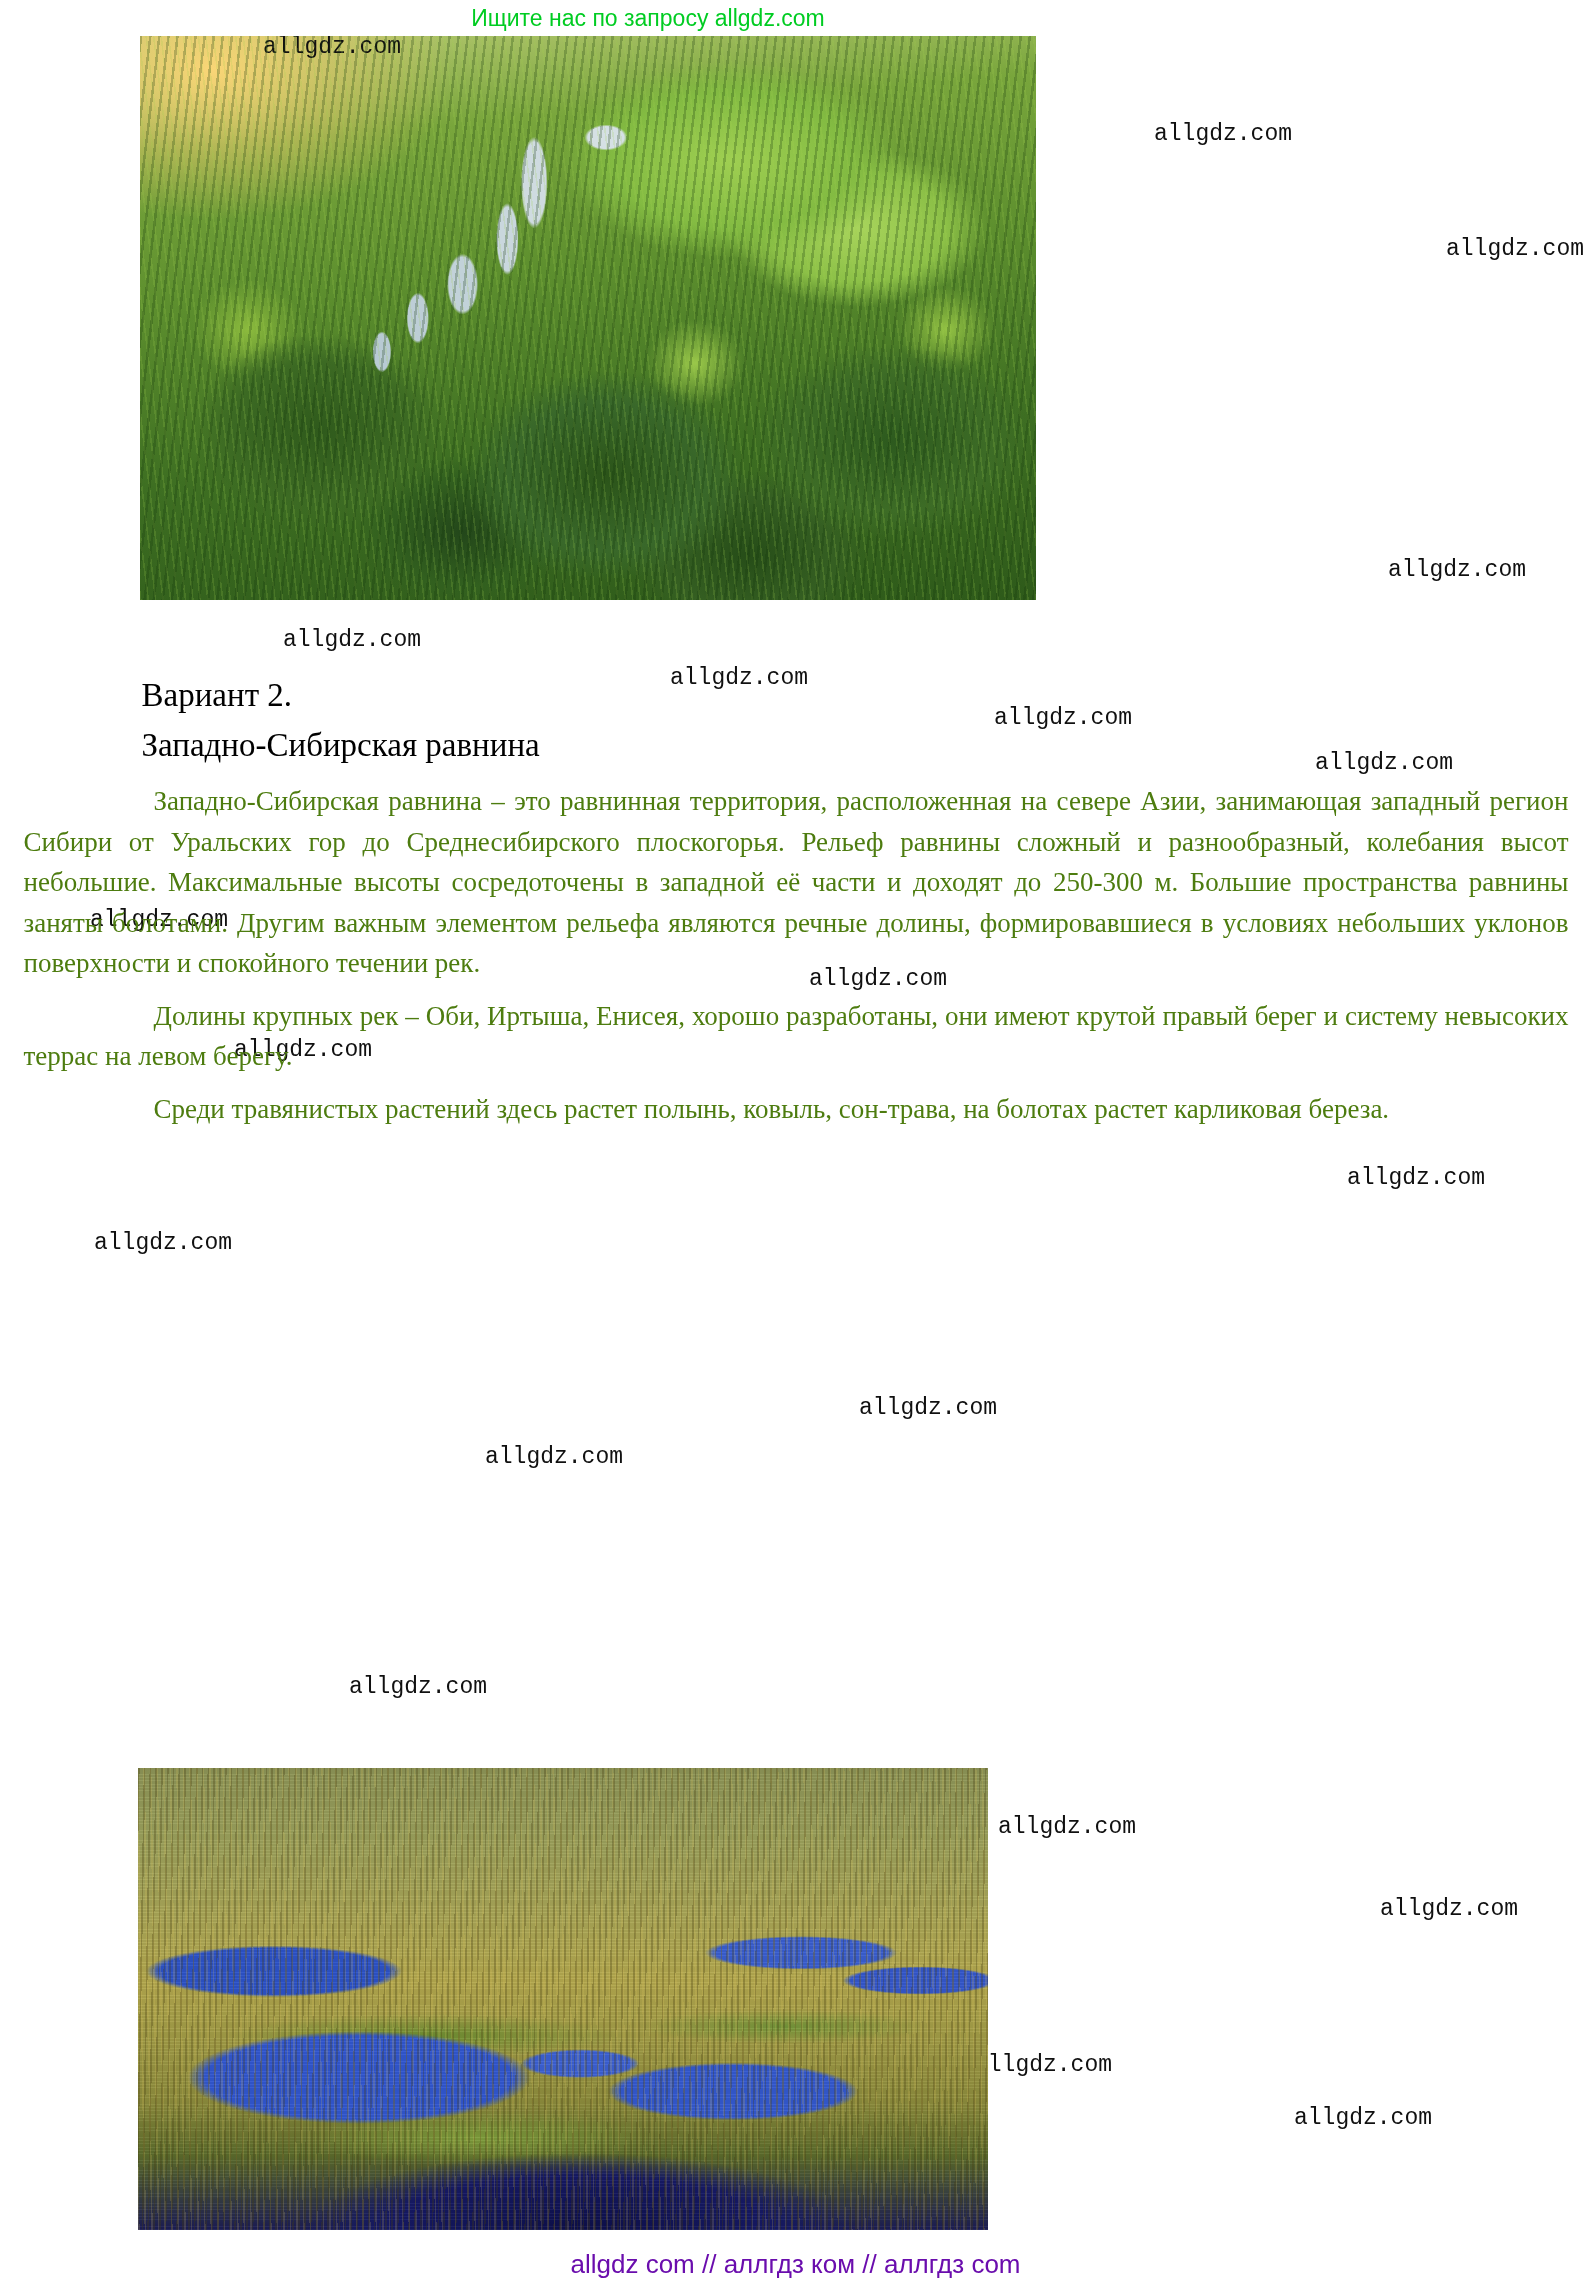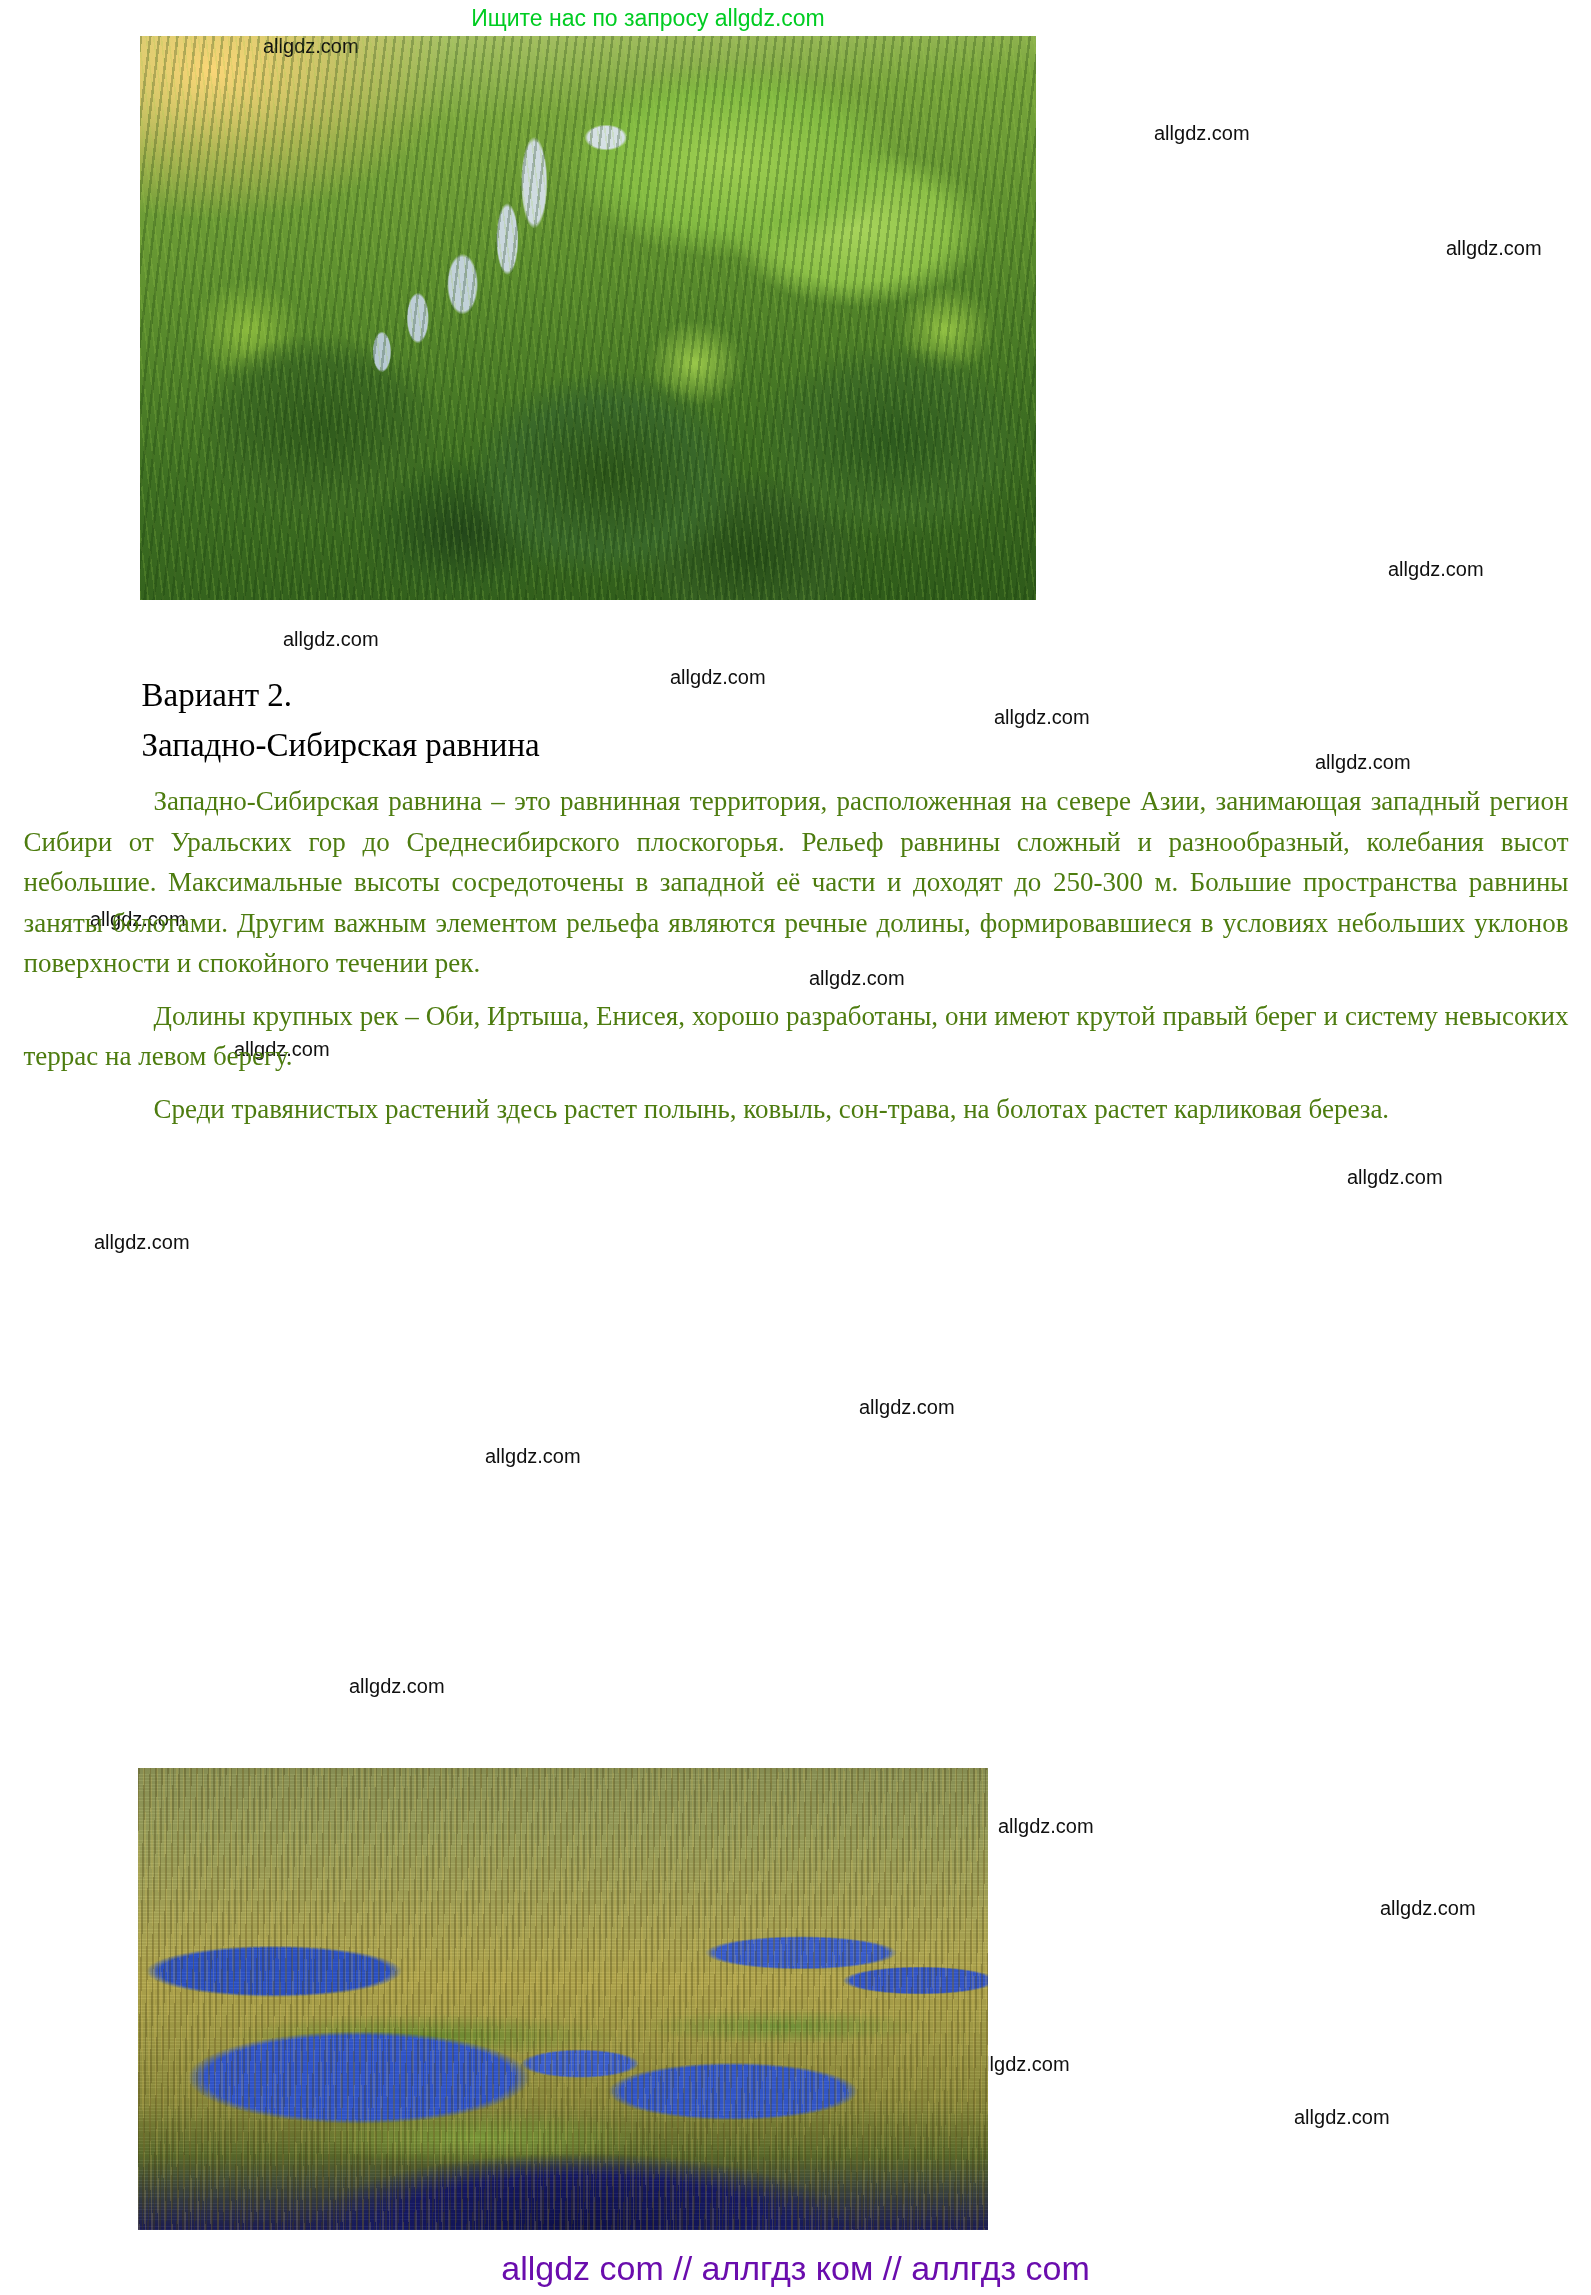--- a/index.html
+++ b/index.html
@@ -29,22 +29,22 @@
     font-size: 23px;
     color: #00cc22;
     letter-spacing: 0px;
     padding-top: 5px;
     white-space: nowrap;
   }
 
   
   .wm {
     position: absolute;
-    font-family: Liberation Sans, sans-serif;
-    font-size: 20px;
+    font-family: Liberation Mono, monospace;
+    font-size: 23px;
     color: #101010;
     white-space: nowrap;
     line-height: 1;
   }
   .wm.onimg { color: #111111; }
 
   
   .photo {
     position: absolute;
     overflow: hidden;
@@ -159,21 +159,21 @@
   .para.last-block { text-align: justify; font-family: Liberation Serif, serif; }
 
   
   .footer {
     position: absolute;
     left: 0;
     top: 2249px;
     width: 1591px;
     text-align: center;
     font-family: "Liberation Sans", sans-serif;
-    font-size: 34px;
+    font-size: 26px;
     color: #6a0dad;
     white-space: nowrap;
   }
 </style>
 </head>
 <body>
 
 <div id="page">
 
   <div class="header-banner">Ищите нас по запросу allgdz.com</div>

